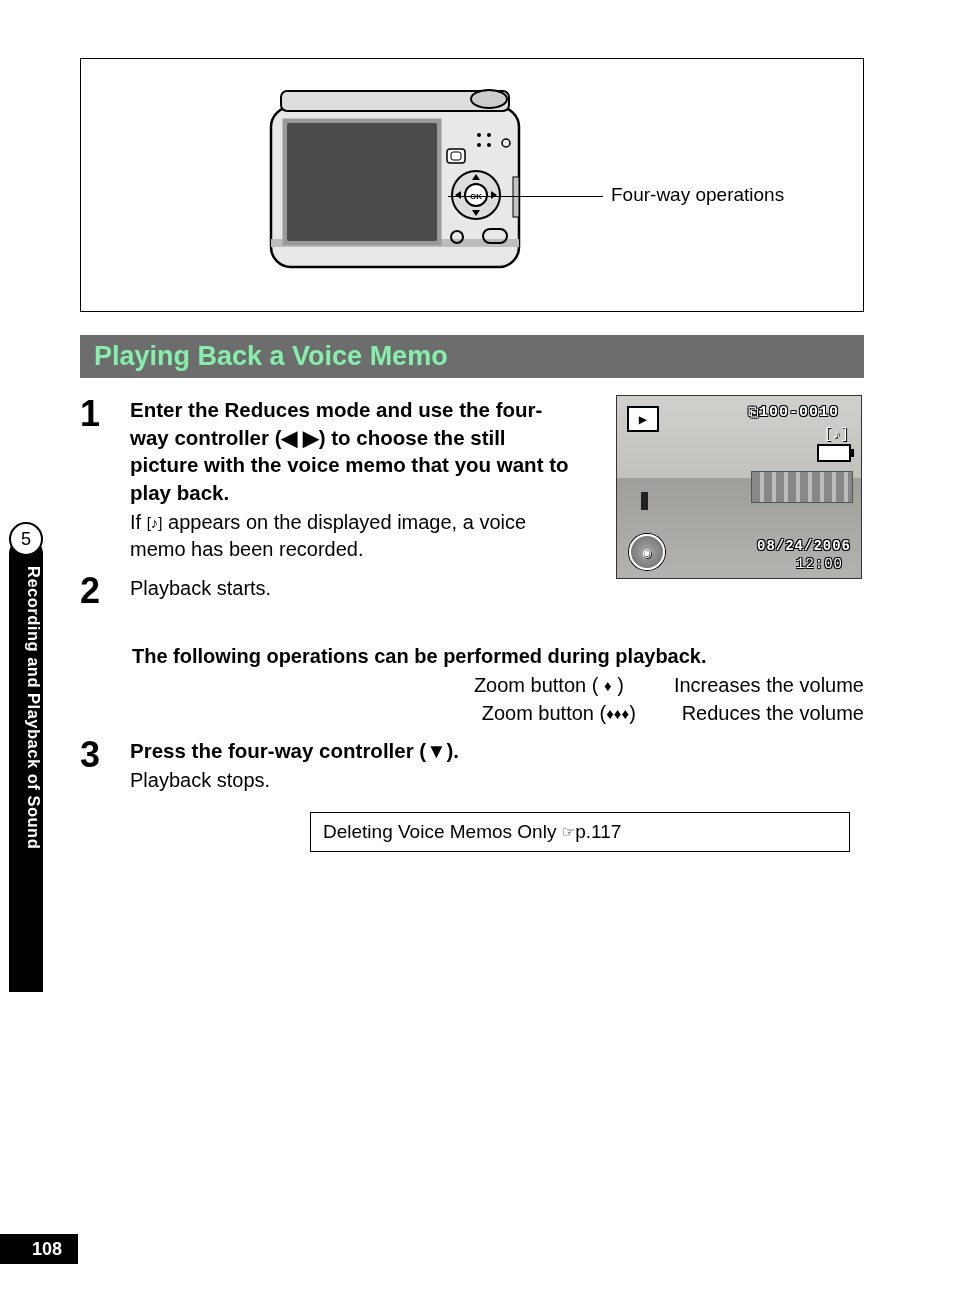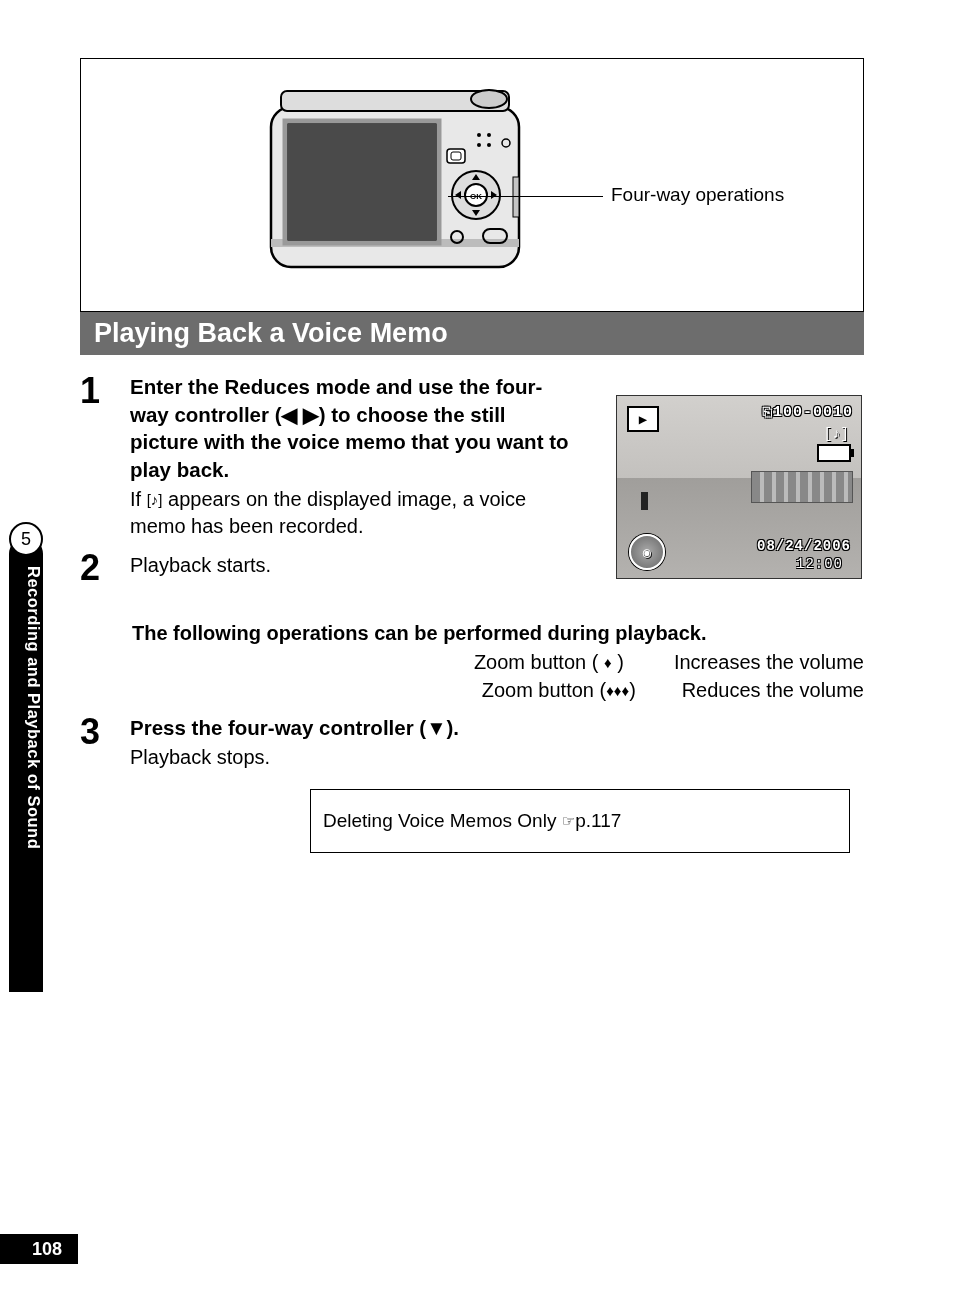--- a/index.html
+++ b/index.html
@@ -44,24 +44,25 @@
   .leader-label {
     position: absolute;
     left: 530px;
     top: 125px;
     font-size: 19px;
   }
 
   
   .section-bar {
     background: #6d6d6d;
-    color: #ffffff;
+    color: #86efac;
     font-size: 27px;
     font-weight: bold;
     padding: 6px 14px;
+    margin-top: 23px;
   }
 
   
   .steps {
     margin-top: 18px;
   }
   .step {
     display: flex;
     align-items: flex-start;
     margin-bottom: 10px;
@@ -106,21 +107,21 @@
     justify-content: flex-end;
   }
   .ops-col1 { width: 200px; }
   .ops-col2 { }
 
   
   .xref-box {
     border: 1px solid #000;
     margin-left: 230px;
     margin-top: 18px;
-    padding: 20px 12px;
+    padding: 8px 12px;
     font-size: 19px;
     width: 540px;
     box-sizing: border-box;
   }
 
   
   .lcd {
     position: absolute;
     top: 395px;
     right: 92px;
@@ -135,21 +136,21 @@
     position: absolute;
     left: 10px; top: 10px;
     width: 28px; height: 22px;
     border: 2px solid #000;
     background: #fff;
     display: flex; align-items: center; justify-content: center;
     font-size: 14px;
   }
   .lcd .folder {
     position: absolute;
-    right: 8px; top: 8px;
+    right: 22px; top: 8px;
     color: #fff;
     font-weight: bold;
     font-size: 15px;
     text-shadow: 1px 1px 0 #000, -1px -1px 0 #000, 1px -1px 0 #000, -1px 1px 0 #000;
     letter-spacing: 1px;
   }
   .lcd .note {
     position: absolute;
     right: 12px; top: 30px;
     font-size: 14px;

